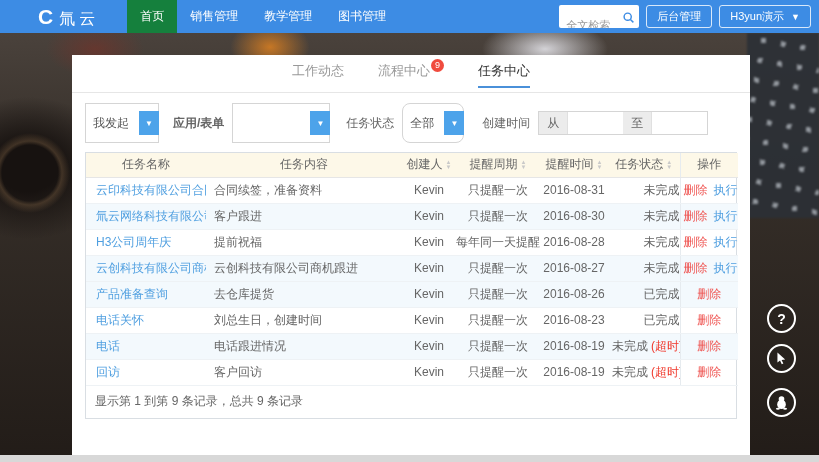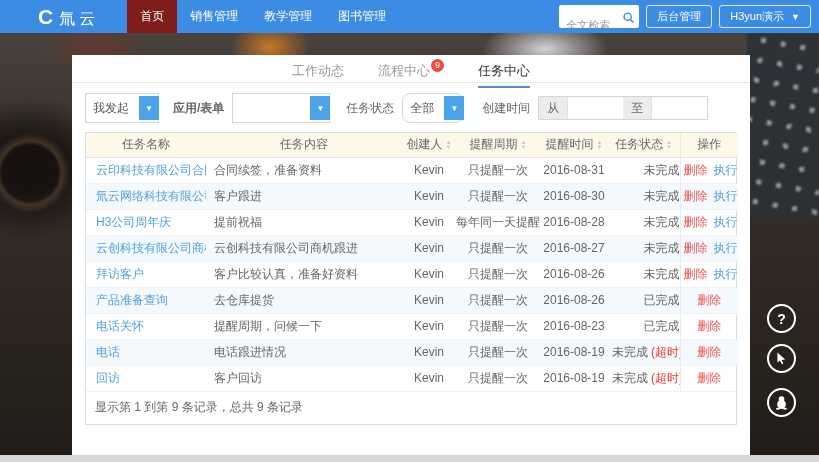--- a/index.html
+++ b/index.html
@@ -26,43 +26,43 @@
   .bottom-strip { position:absolute; left:0; right:0; bottom:0; height:7px; background:#d8d8d8; z-index:6; }
 
   
   .navbar { position:absolute; left:0; top:0; width:819px; height:33px; background:#3d8ce4; z-index:5;
     display:flex; align-items:center; color:#fff; }
   .logo { display:flex; align-items:baseline; margin-left:38px; white-space:nowrap; }
   .logo-c { font-size:21px; font-weight:800; margin-right:6px; line-height:33px; }
   .logo-txt { font-size:16px; font-weight:300; letter-spacing:4px; }
   .menu { display:flex; height:33px; margin-left:28px; }
   .menu-item { height:33px; line-height:33px; padding:0 13px; font-size:12px; cursor:pointer; white-space:nowrap; }
-  .menu-item.active { background:#7f1d1d; }
+  .menu-item.active { background:#15803d; }
   .menu-caret { font-size:9px; margin-left:3px; }
   .nav-right { position:absolute; right:8px; top:5px; display:flex; align-items:center; gap:7px; }
   .searchbox { position:relative; width:80px; height:23px; background:#fff; border-radius:2px; }
   .searchbox input { width:100%; height:100%; border:none; outline:none; background:transparent;
     font-size:11px; padding:16px 20px 0 7px; color:#333; font-family:inherit; }
   .searchbox input::placeholder { color:#9a9a9a; }
   .searchbox .mag { position:absolute; right:4px; top:5px; }
   .nav-btn { height:23px; padding:0 10px; background:transparent; border:1px solid rgba(255,255,255,.8);
     border-radius:3px; color:#fff; font-size:11px; cursor:pointer; white-space:nowrap; font-family:inherit;
     display:flex; align-items:center; gap:4px; }
 
   
   .card { position:absolute; left:72px; top:55px; width:678px; height:400px; background:#fff; z-index:4; }
-  .tabs { height:28px; border-bottom:1px solid #e6e6e6; display:flex; justify-content:center; gap:34px; }
+  .tabs { height:38px; border-bottom:1px solid #e6e6e6; display:flex; justify-content:center; gap:34px; }
   .tab { height:33px; line-height:32px; font-size:13px; color:#999; cursor:pointer; position:relative; white-space:nowrap; }
   .tab.active { color:#333; border-bottom:2px solid #4a90d9; }
   .badge { display:inline-block; background:#f04b3e; color:#fff; font-size:9px; line-height:13px;
     min-width:13px; text-align:center; border-radius:8px; padding:0 3px; position:relative; top:-7px; margin-left:1px; }
 
   
   .filters { display:flex; align-items:center; margin:10px 13px 9px 13px; font-size:12px; color:#666; }
-  .select { display:flex; align-items:center; border:1px solid #d5d5d5; height:30px; background:#fff; cursor:pointer; }
+  .select { display:flex; align-items:center; border:1px solid #d5d5d5; height:40px; background:#fff; cursor:pointer; }
   .select .val { flex:1; padding:0 7px; font-size:12px; color:#555; white-space:nowrap; overflow:hidden; }
   .sel-btn { width:20px; height:24px; margin:-1px -1px -1px 0; background:#4da3ea; color:#fff;
     display:flex; align-items:center; justify-content:center; font-size:8px; }
   .flabel { white-space:nowrap; }
   .rangebox { display:flex; align-items:stretch; border:1px solid #d5d5d5; height:24px; margin-left:8px; }
   .addon { background:#ececec; color:#666; font-size:12px; display:flex; align-items:center; padding:0 8px;
     border-right:1px solid #e0e0e0; white-space:nowrap; }
   .addon + input { border-right:1px solid #e8e8e8; }
   .rangebox input { border:none; outline:none; width:55px; font-size:11px; padding:0 4px; font-family:inherit; }
 
@@ -223,41 +223,32 @@
             </tr>
             <tr class="alt">
               <td class="c0"><a class="tlink">云创科技有限公司商机跟进</a></td>
               <td class="c1">云创科技有限公司商机跟进</td>
               <td class="c2">Kevin</td>
               <td class="c3">只提醒一次</td>
               <td class="c4">2016-08-27</td>
               <td class="c5"><span>未完成</span></td>
               <td class="c6"><a class="act del">删除</a><a class="act exec">执行</a></td>
             </tr>
-            <tr>
-              <td class="c0"><a class="tlink">拜访客户</a></td>
-              <td class="c1">客户比较认真，准备好资料</td>
-              <td class="c2">Kevin</td>
-              <td class="c3">只提醒一次</td>
-              <td class="c4">2016-08-26</td>
-              <td class="c5"><span>未完成</span></td>
-              <td class="c6"><a class="act del">删除</a><a class="act exec">执行</a></td>
-            </tr>
             <tr class="alt">
               <td class="c0"><a class="tlink">产品准备查询</a></td>
               <td class="c1">去仓库提货</td>
               <td class="c2">Kevin</td>
               <td class="c3">只提醒一次</td>
               <td class="c4">2016-08-26</td>
               <td class="c5"><span>已完成</span></td>
               <td class="c6"><a class="act del">删除</a></td>
             </tr>
             <tr>
               <td class="c0"><a class="tlink">电话关怀</a></td>
-              <td class="c1">提醒周期，问候一下</td>
+              <td class="c1">刘总生日，创建时间</td>
               <td class="c2">Kevin</td>
               <td class="c3">只提醒一次</td>
               <td class="c4">2016-08-23</td>
               <td class="c5"><span>已完成</span></td>
               <td class="c6"><a class="act del">删除</a></td>
             </tr>
             <tr class="alt">
               <td class="c0"><a class="tlink">电话</a></td>
               <td class="c1">电话跟进情况</td>
               <td class="c2">Kevin</td>

